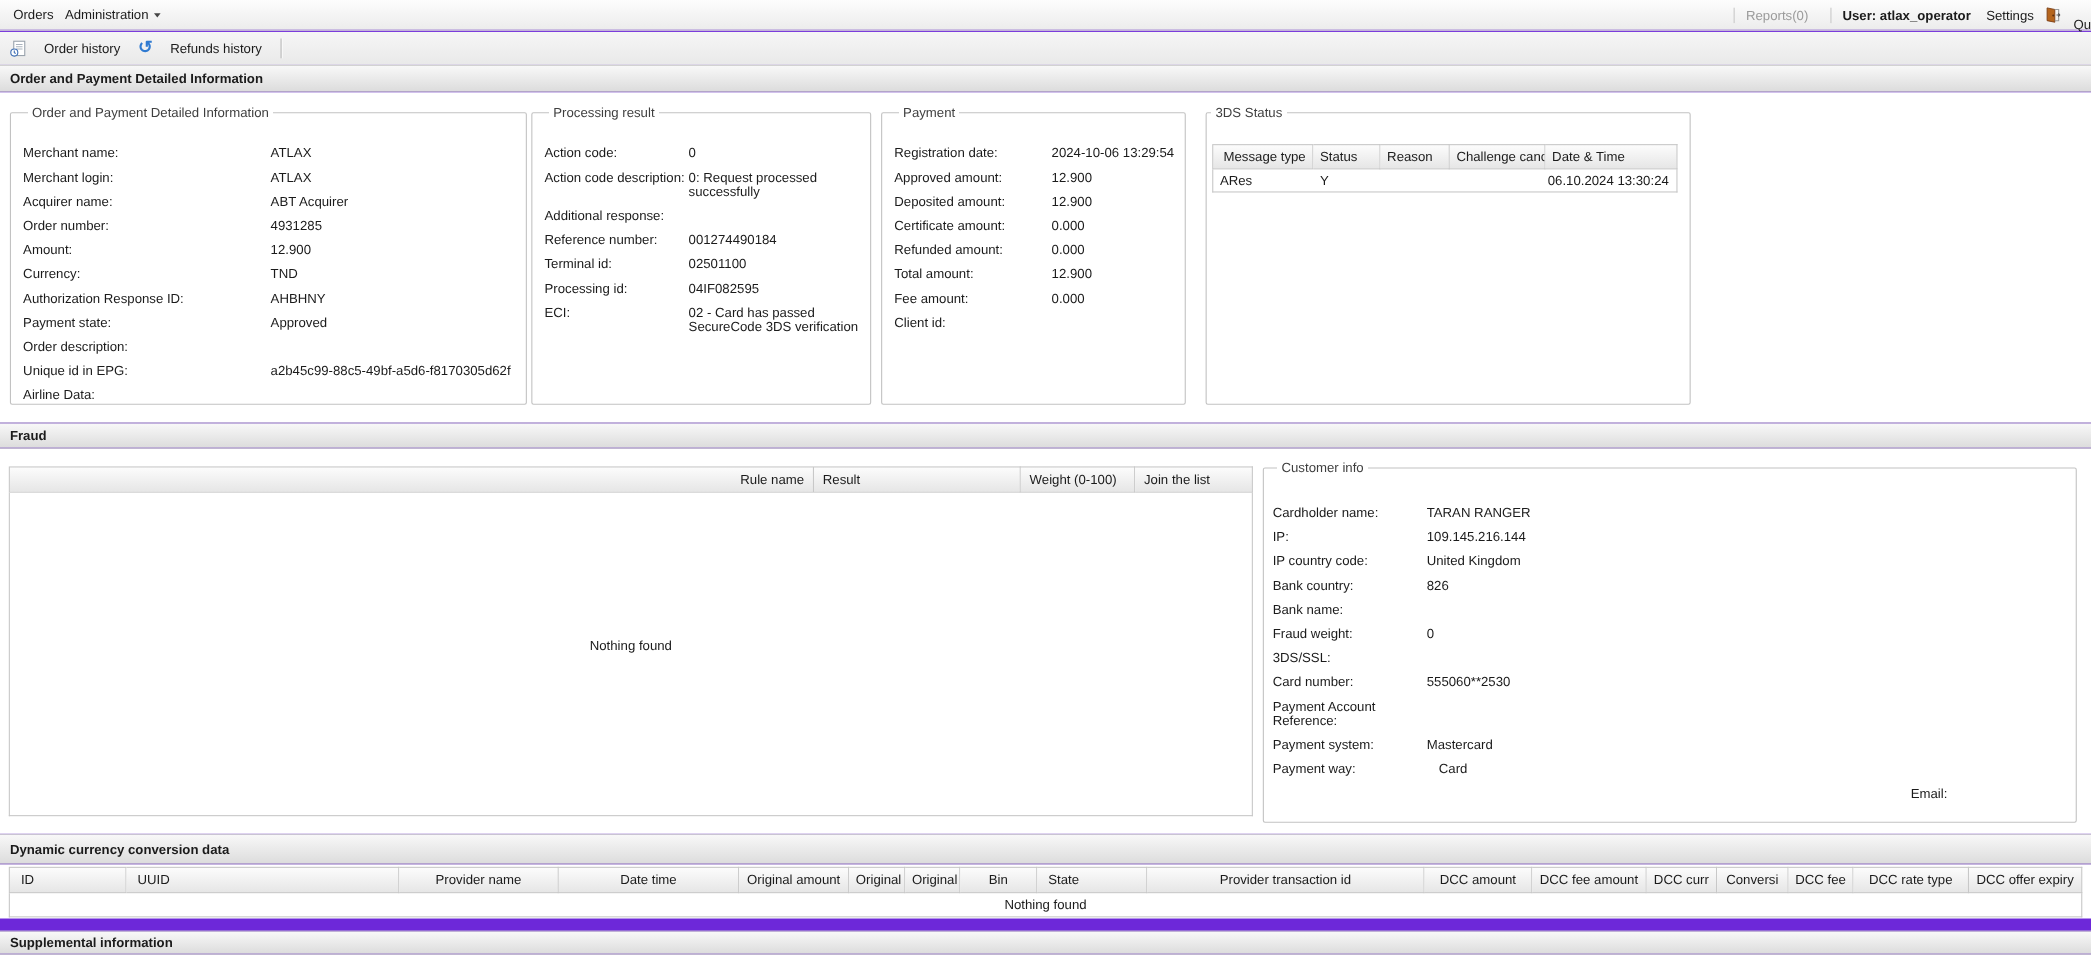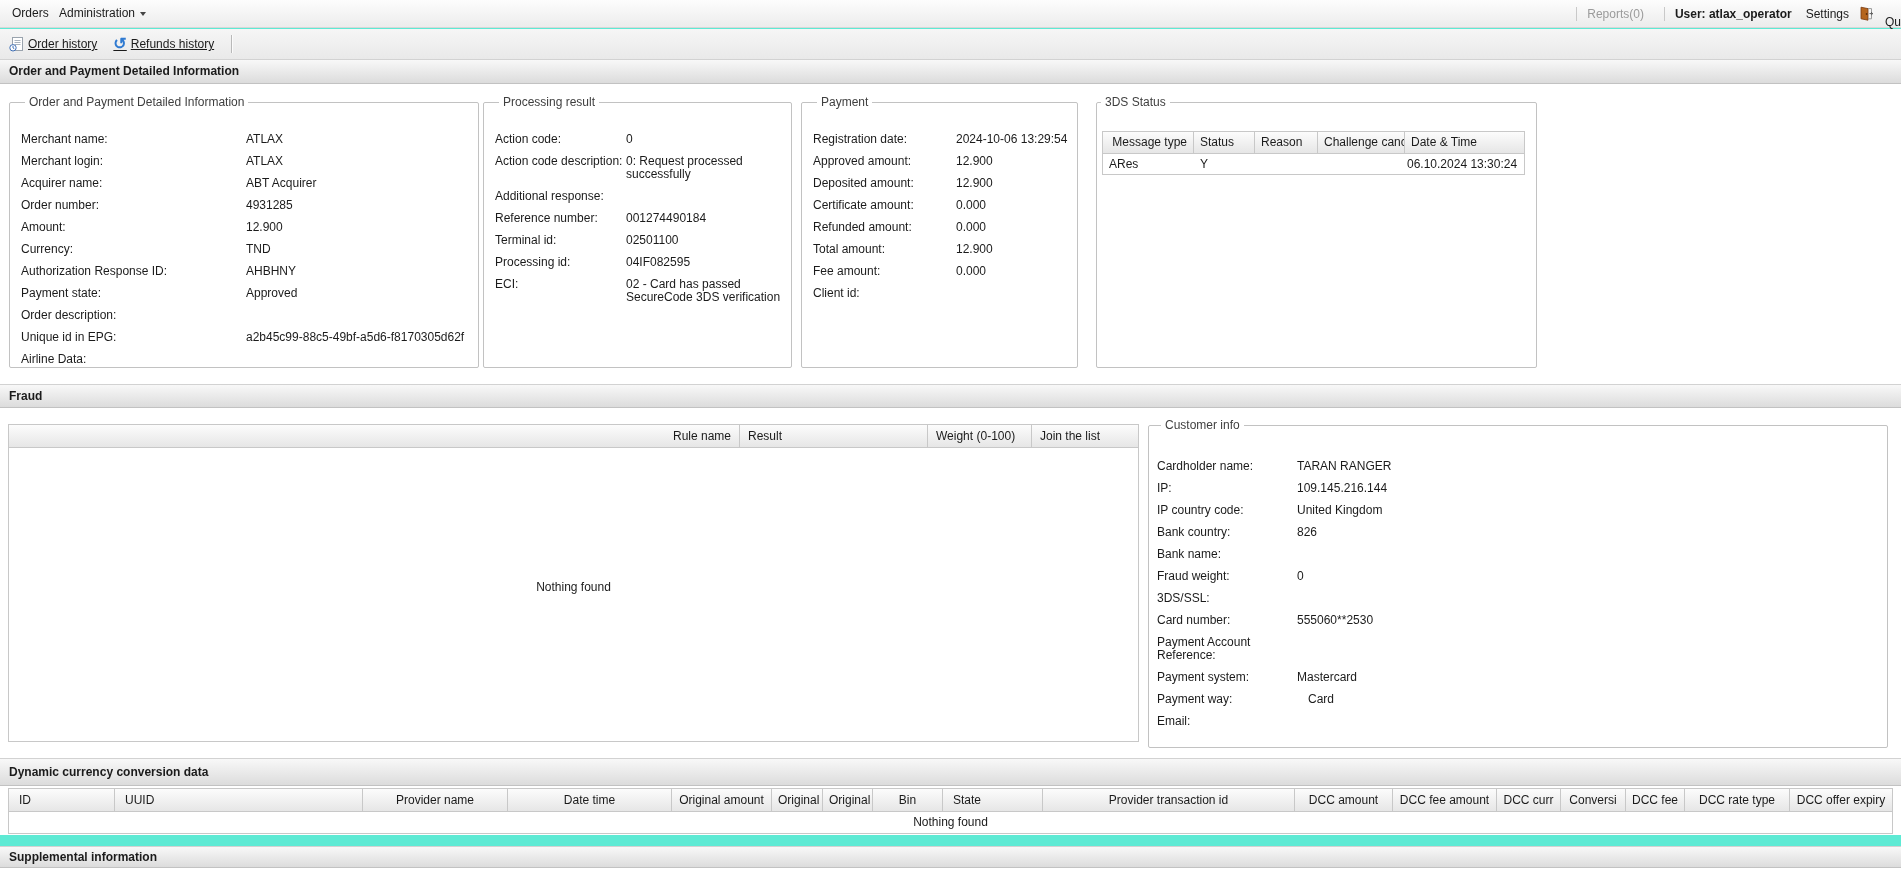--- a/index.html
+++ b/index.html
@@ -3,21 +3,21 @@
 <meta charset="utf-8">
 <style>
   * { box-sizing: border-box; }
   html,body { margin:0; padding:0; }
   body {
     font-family: "Liberation Sans", sans-serif;
     font-size: 12px;
     color: #1b1b1b;
     background: #ededed;
   }
-  #screen { position:relative; width:1901px; height:870px; overflow:hidden; background:#5eead4; }
+  #screen { position:relative; width:1901px; height:870px; overflow:hidden; background:#6d28d9; }
 
   
   .menubar {
     position:absolute; left:0; top:0; width:1901px; height:28px;
     background:linear-gradient(#fdfdfd,#ececec);
     border-bottom:1px solid #d7d7d7;
   }
   .menubar .mitem { position:absolute; top:0; line-height:27px; cursor:default; }
   .caret { display:inline-block; width:0; height:0; border-left:3px solid transparent;
     border-right:3px solid transparent; border-top:4px solid #444; margin-left:5px; vertical-align:middle; }
@@ -26,41 +26,41 @@
   .muted { color:#9b9b9b; }
   .mb-user { font-weight:bold; }
   .mb-quit { white-space:nowrap; overflow:hidden; width:16px;margin-top:16px; }
 
   
   .toolbar {
     position:absolute; left:0; top:29px; width:1901px; height:30px;
     background:linear-gradient(#f6f6f6,#e9e9e9);
     display:flex; align-items:center;
   }
-  .tbtn { display:inline-flex; align-items:center; gap:4px; height:24px; padding:0 7px; margin-left:2px; cursor:default;text-decoration:underline; }
+  .tbtn { display:inline-flex; align-items:center; gap:16px; height:24px; padding:0 7px; margin-left:2px; cursor:default; }
   .tool-sep { width:1px; height:18px; background:#b9b9b9; margin-left:10px; box-shadow:1px 0 0 #fbfbfb; }
   .refund-glyph { color:#2f7ad1; font-size:16px; font-weight:bold; line-height:16px; }
 
   
   .secbar {
     position:absolute; left:0; width:1901px;
     background:linear-gradient(#f8f8f8,#dcdcdc);
     border-top:1px solid #d2d2d2; border-bottom:1px solid #c2c2c2;
     font-weight:bold; padding-left:9px;
   }
   
   .panel { position:absolute; left:0; width:1901px; background:#fff; }
 
   
   fieldset {
     position:absolute; margin:0; border:1px solid #c2c2c2; border-radius:2px;
     background:#fff; padding:24px 10px 0 11px;
   }
   legend { font-size:12px; color:#3f3f3f; padding:0 4px; margin-left:4px; }
-  .frow { display:flex; align-items:flex-start; margin-bottom:9px; line-height:13px; }
+  .frow { display:flex; align-items:flex-start; margin-bottom:9px; line-height:13px;justify-content:flex-end; }
   .flabel { flex:none; }
   .fvalue { flex:1; }
   .f1 .flabel { width:225px; }  .f1 .fvalue { white-space:nowrap; }
   .f2 .flabel { width:131px; }
   .f3 .flabel { width:143px; }  .f3 .fvalue { white-space:nowrap; }
   .cust .flabel { width:140px; }
 
   
   .trow { display:flex; }
   .th {

